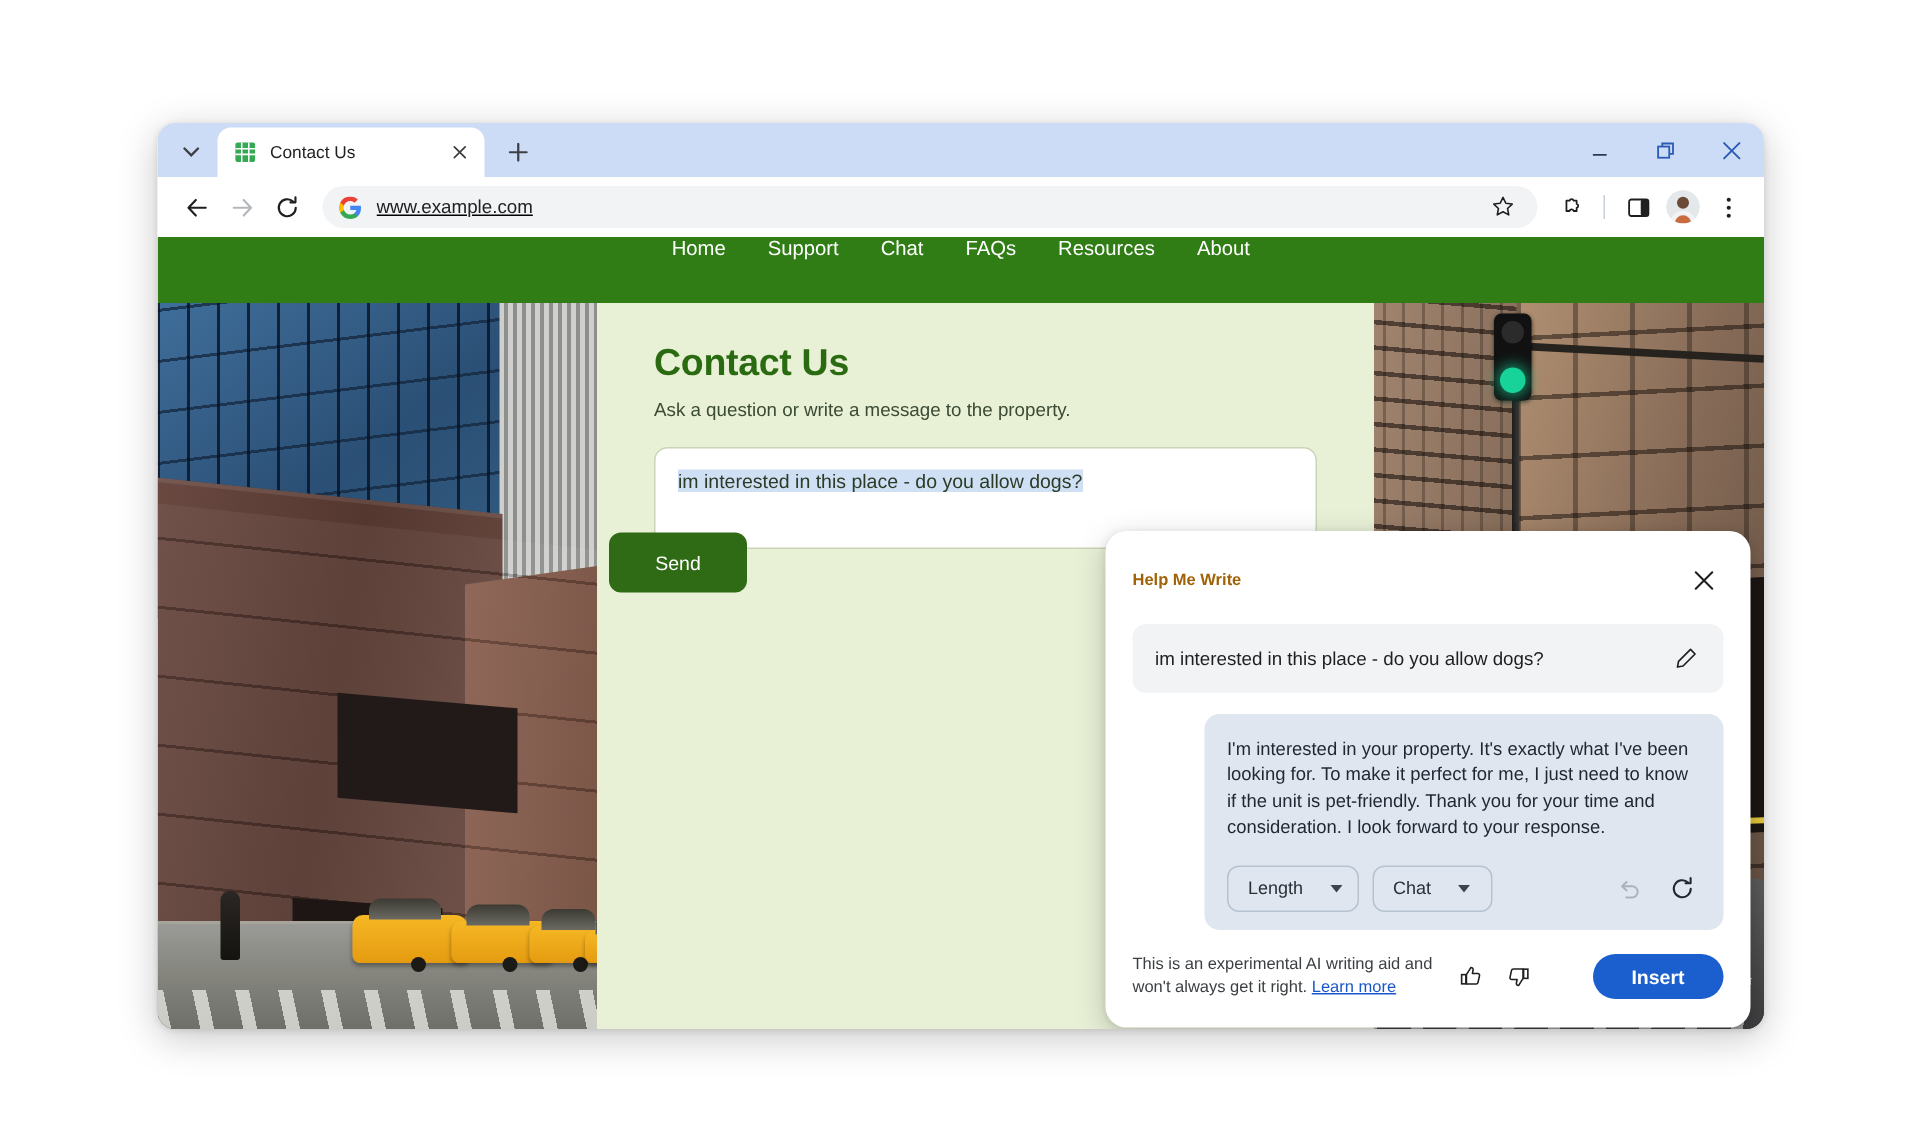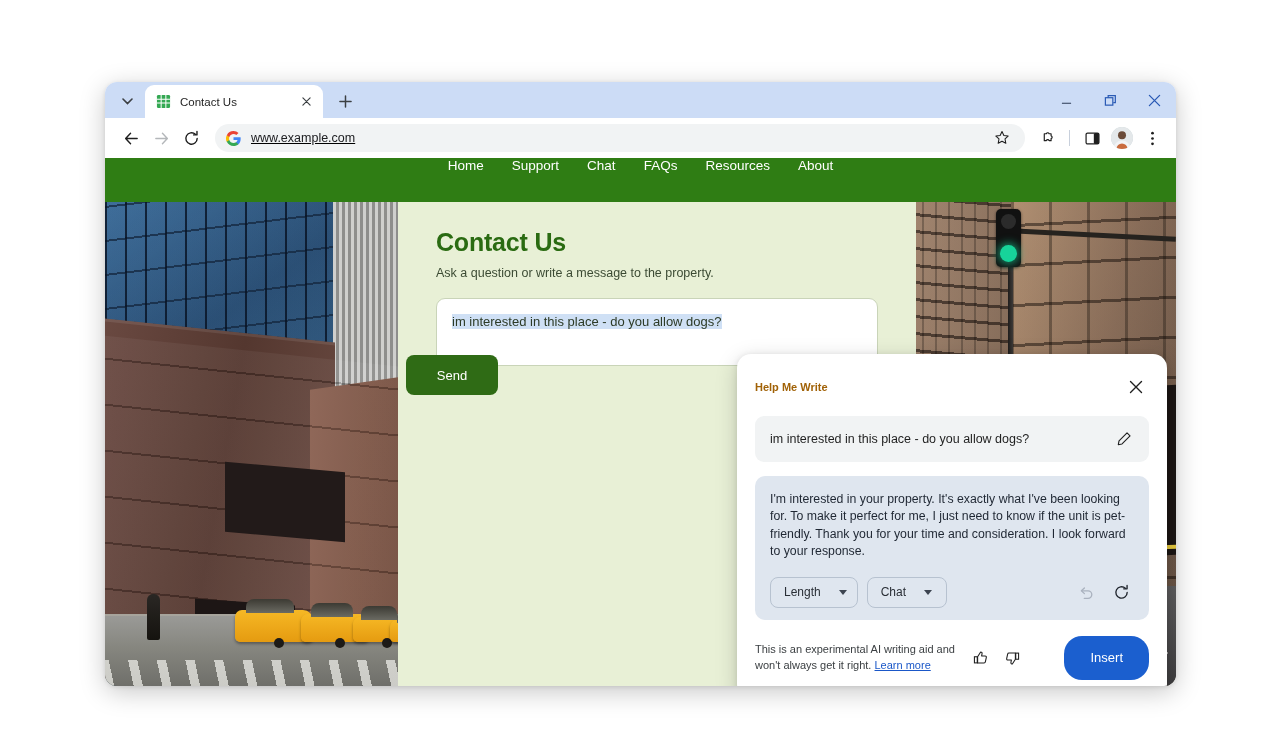--- a/index.html
+++ b/index.html
@@ -434,20 +434,21 @@
   .edit-btn {
     width: 24px; height: 24px;
     display:flex; align-items:center; justify-content:center;
     cursor:pointer; border-radius:50%; flex:0 0 auto;
   }
   .result-card {
     margin-top: 14px;
     background: #dfe6ef;
     border-radius: 10px;
     padding: 15px 15px 12px 15px;
+    margin-left: 48px;
   }
   .result-text {
     font-size: 12.3px;
     line-height: 1.42;
     color: #1f2733;
   }
   .ctrl-row {
     margin-top: 16px;
     display: flex;
     align-items: center;
@@ -492,24 +493,24 @@
     color: #3c4043;
     max-width: 205px;
   }
   .disclaimer a { color: #1a57c8; }
   .rate-group { display: flex; gap: 5px; align-items: center; }
   .foot-spacer { flex: 1 1 auto; }
   .insert-btn {
     background: #1b5fcf;
     color: #ffffff;
     font-size: 13px;
-    font-weight: 400;
+    font-weight: 700;
     border: none;
     border-radius: 18px;
-    height: 44px;
+    height: 30px;
     padding: 0 26px;
     cursor: pointer;
   }
 </style>
 </head>
 <body>
 
 <div class="browser-window">
 
   <div class="tabstrip">

